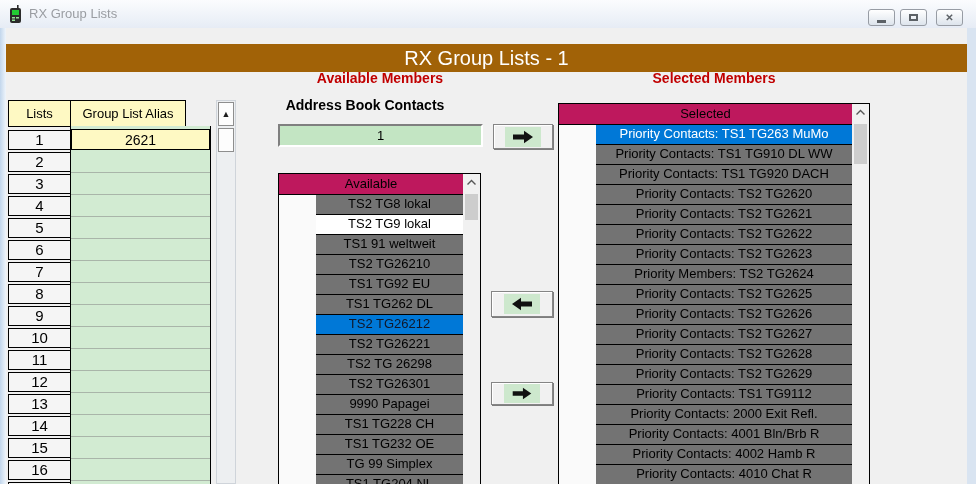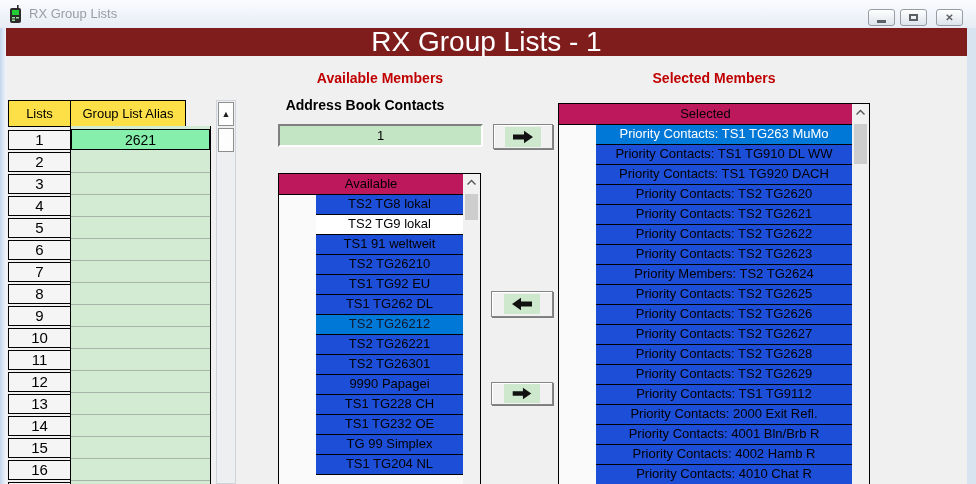--- a/index.html
+++ b/index.html
@@ -11,39 +11,39 @@
   .app-icon{position:absolute;left:9px;top:5px;width:13px;height:18px;}
   .title-text{position:absolute;left:29px;top:6px;font-size:13px;color:#9a9da2;}
   .winbtn{position:absolute;top:9px;width:27px;height:17px;box-sizing:border-box;
           border:1px solid #979ca4;border-radius:3px;cursor:pointer;
           background:linear-gradient(#ffffff,#dde4ec);
           display:flex;align-items:center;justify-content:center;}
   .winbtn.min{left:868px}.winbtn.max{left:900px}.winbtn.close{left:936px}
   .g-min{width:9px;height:3px;background:#5c6166;margin-top:7px;}
   .g-max{width:9px;height:7px;box-sizing:border-box;border:2px solid #5c6166;}
   .g-close{font-size:10px;font-weight:bold;color:#5c6166;line-height:1;}
-  .banner{position:absolute;top:28px;left:6px;right:9px;height:28px;background:#7f1d1d;
-          color:#fff;font-size:28px;line-height:28px;text-align:center;}
+  .banner{position:absolute;top:44px;left:6px;right:9px;height:28px;background:#a16207;
+          color:#fff;font-size:20px;line-height:28px;text-align:center;}
   .edge-left{position:absolute;top:28px;left:0;width:6px;bottom:0;
              background:linear-gradient(to right,#c2d6ec,#eff5fb);}
   .edge-right{position:absolute;top:28px;right:0;width:9px;bottom:0;background:#d9e4f1;}
   
   .th{position:absolute;top:100px;height:27px;box-sizing:border-box;border:1px solid #000;
-      background:#fde047;text-align:center;font-size:13px;line-height:25px;}
+      background:#fef9c3;text-align:center;font-size:13px;line-height:25px;}
   .th.c1{left:8px;width:63px;}
   .th.c2{left:70px;width:116px;}
   .num-col{position:absolute;left:8px;top:130px;width:63px;bottom:0;overflow:hidden;}
   .num-cell{height:20px;box-sizing:border-box;border:1px solid #000;background:#f5f5f5;
             margin-bottom:2px;text-align:center;font-size:15px;line-height:18px;cursor:pointer;}
   .alias-col{position:absolute;left:70px;top:126px;width:141px;bottom:0;box-sizing:border-box;
              border-left:1px solid #000;border-right:1px solid #000;background:#d2ebd2;
              padding-top:3px;overflow:hidden;}
   .alias-cell{height:22px;box-sizing:border-box;border-bottom:1px solid #a9b5a9;
               text-align:center;font-size:14px;line-height:20px;cursor:text;}
-  .alias-cell.filled{background:#86efac;border:1px solid #000;height:21px;margin-bottom:1px;}
+  .alias-cell.filled{background:#fef9c3;border:1px solid #000;height:21px;margin-bottom:1px;}
   .tsb{position:absolute;left:216px;top:100px;width:20px;bottom:0;box-sizing:border-box;
        background:#edeff1;border:1px solid #cfd4da;}
   .tsb-up{position:absolute;top:1px;left:1px;right:1px;height:22px;background:#fdfdfd;
           border:1px solid #8e8e8e;display:flex;align-items:center;justify-content:center;
           font-size:9px;color:#1c1c1c;cursor:pointer;}
   .tsb-thumb{position:absolute;top:27px;left:1px;right:1px;height:22px;background:#fdfdfd;
              border:1px solid #8e8e8e;cursor:grab;}
   
   .sec-title{position:absolute;top:70px;font-size:14px;font-weight:bold;color:#c00000;
              text-align:center;}
@@ -64,21 +64,21 @@
   .abtn.remove{left:491px;top:291px;width:62px;height:26px;}
   .abtn.add-bottom{left:491px;top:382px;width:62px;height:23px;}
   
   .lbox{position:absolute;box-sizing:border-box;border:1px solid #000;border-bottom:none;
         background:#fafafa;}
   .lbox.avail{left:278px;top:173px;width:203px;height:311px;}
   .lbox.sel{left:558px;top:103px;width:312px;height:381px;}
   .lbox-header{height:20px;margin-right:17px;background:#be185d;border-bottom:1px solid #000;
                text-align:center;font-size:13px;line-height:19px;}
   .lbox-body{position:absolute;top:21px;left:0;right:17px;bottom:0;overflow:hidden;padding-left:37px;}
-  .lrow{height:20px;box-sizing:border-box;border-bottom:1px solid #000;background:#1d4ed8;
+  .lrow{height:20px;box-sizing:border-box;border-bottom:1px solid #000;background:#737373;
         text-align:center;font-size:13px;line-height:18px;cursor:pointer;white-space:nowrap;
         overflow:hidden;}
   .lrow.white{background:#fff;}
   .lbox.avail .lrow.selected{background:#0078d7;color:#0f172a;}
   .lbox.sel .lrow.selected{background:#0078d7;color:#fff;}
   .lscroll{position:absolute;top:0;right:0;width:17px;bottom:0;background:#f1f1f1;}
   .lscroll .chev{position:absolute;top:5px;left:3px;cursor:pointer;}
   .lscroll .thumb{position:absolute;top:20px;left:2px;right:2px;height:26px;background:#cdcdcd;
                   cursor:grab;}
 </style>
@@ -173,20 +173,21 @@
     <div class="lbox-header">Available</div>
     <div class="lbox-body">
         <div class="lrow">TS2 TG8 lokal</div>
         <div class="lrow white">TS2 TG9 lokal</div>
         <div class="lrow">TS1 91 weltweit</div>
         <div class="lrow">TS2 TG26210</div>
         <div class="lrow">TS1 TG92 EU</div>
         <div class="lrow">TS1 TG262 DL</div>
         <div class="lrow selected">TS2 TG26212</div>
         <div class="lrow">TS2 TG26221</div>
+        <div class="lrow">TS2 TG 26298</div>
         <div class="lrow">TS2 TG26301</div>
         <div class="lrow">9990 Papagei</div>
         <div class="lrow">TS1 TG228 CH</div>
         <div class="lrow">TS1 TG232 OE</div>
         <div class="lrow">TG 99 Simplex</div>
         <div class="lrow">TS1 TG204 NL</div>
       </div>
     <div class="lscroll">
       <svg class="chev" width="11" height="7">
         <polyline points="1.5,5.5 5.5,1.5 9.5,5.5" fill="none" stroke="#565656" stroke-width="1.4"></polyline>

